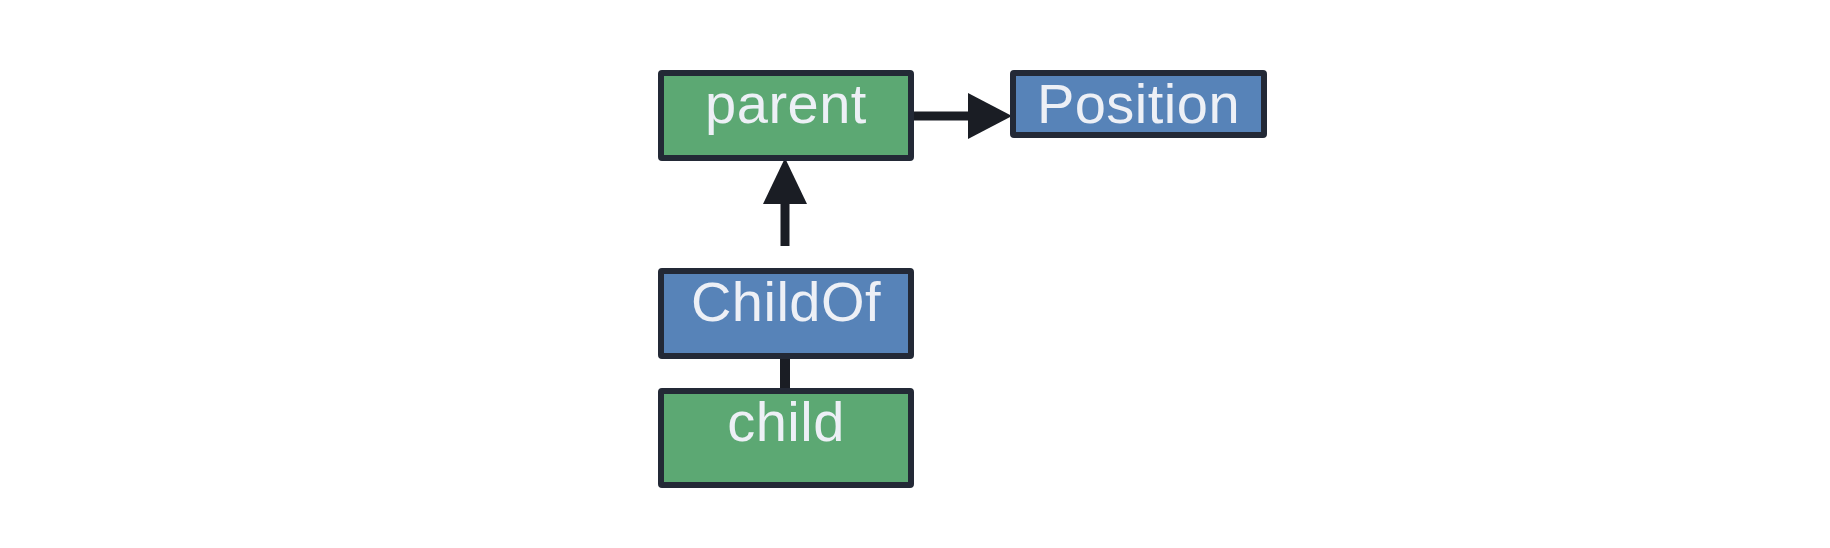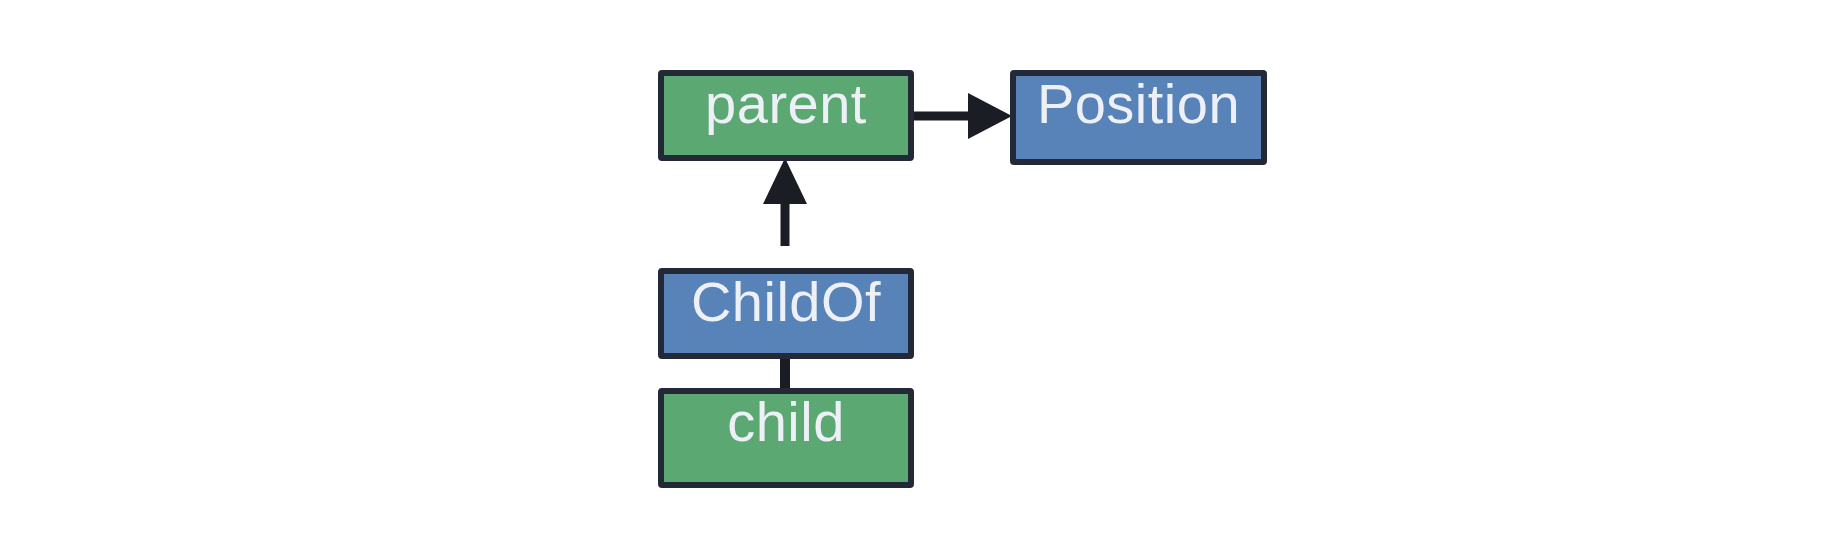--- a/index.html
+++ b/index.html
@@ -32,21 +32,21 @@
     color: #edf0f6;
     font-size: 56px;
     line-height: 1;
     letter-spacing: 0.5px;
     user-select: none;
   }
   .node--green { background: #5ca873; }
   .node--blue  { background: #5783b8; }
 
   #node-parent   { left: 658px;  top: 70px;  width: 256px; height: 91px; }
-  #node-position { left: 1010px; top: 70px;  width: 257px; height: 95px; }
+  #node-position { left: 1010px; top: 70px;  width: 257px; height: 68px; }
   #node-childof  { left: 658px;  top: 246px; width: 256px; height: 91px; margin-top: 22px; }
   #node-child    { left: 658px;  top: 388px; width: 256px; height: 100px; }
 
   .edge-stroke {
     stroke: #1a1d24;
     fill: none;
   }
   .edge-head {
     fill: #1a1d24;
     stroke: none;

